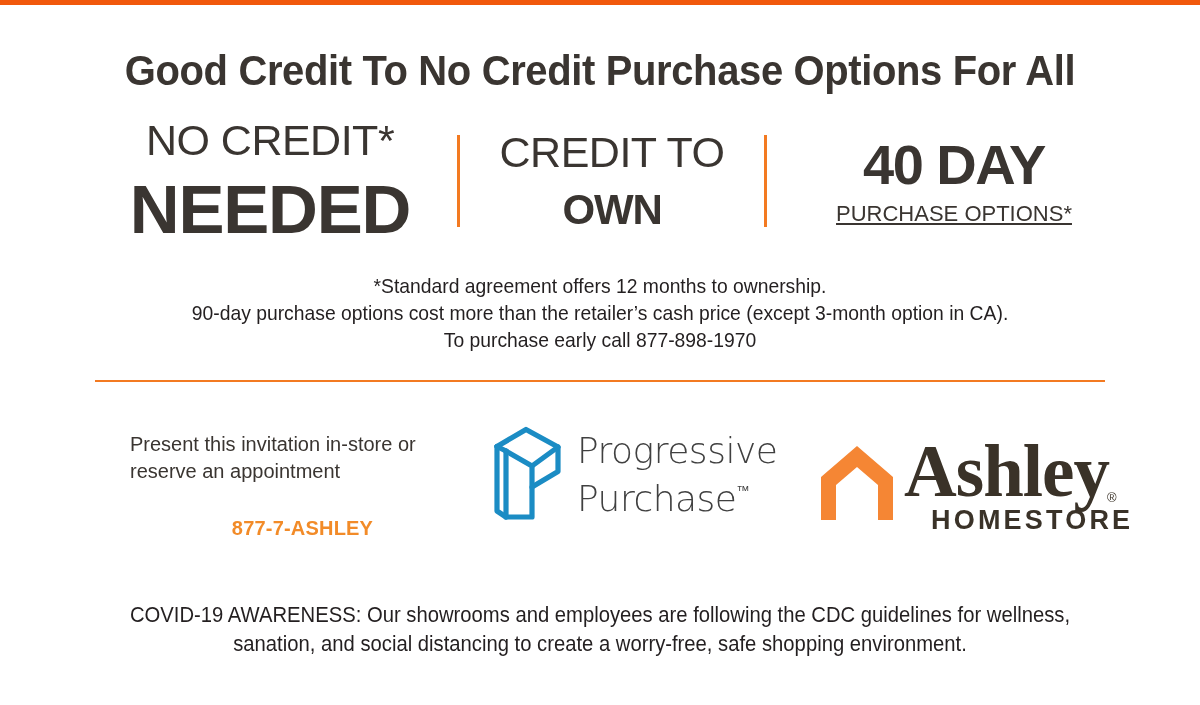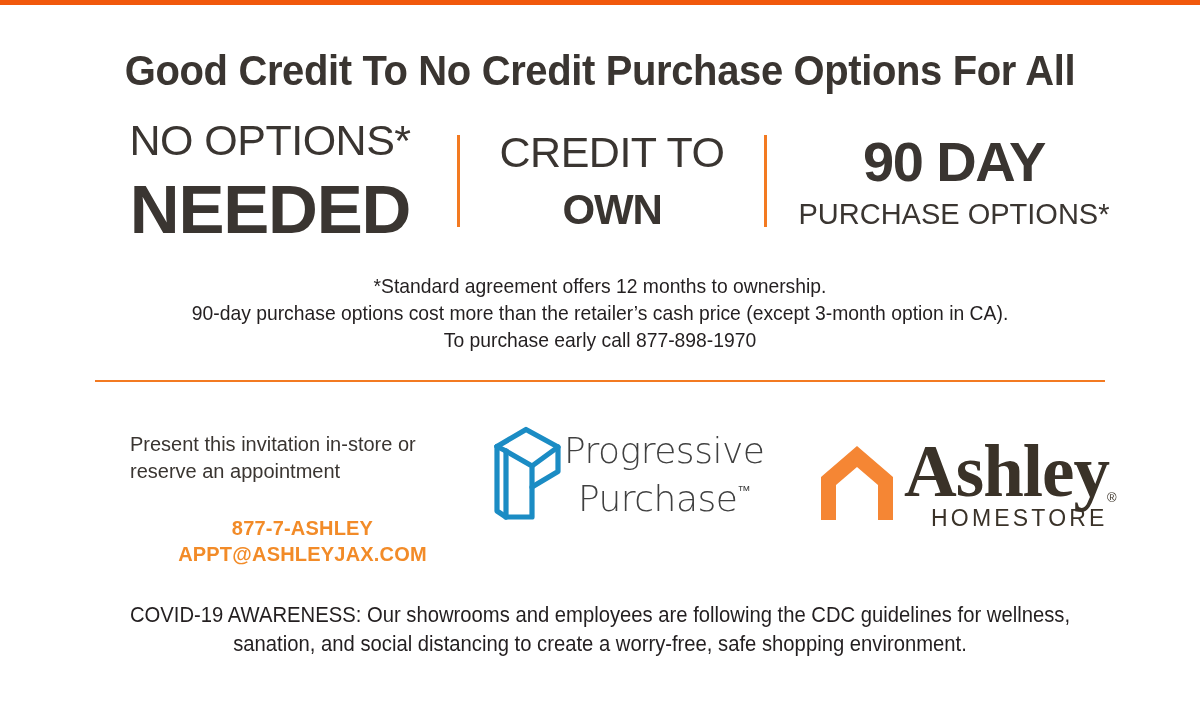--- a/index.html
+++ b/index.html
@@ -83,21 +83,21 @@
     font-size: 59px;
     letter-spacing: -1.2px;
     color: #3a3531;
     white-space: nowrap;
   }
   .c1 .offer-light { font-size: 43px; }
   .c1 .offer-bold  { margin-top: 13px; font-size: 69px; }
   .c2 .offer-light { font-size: 43px; }
   .c2 .offer-bold  { margin-top: 15px; font-size: 42px; }
   .c3 .offer-bold  { font-size: 56px; letter-spacing: -1.5px; }
-  .c3 .offer-light { margin-top: 10px; font-size: 29px; letter-spacing: 0px; }
+  .c3 .offer-light { margin-top: 10px; font-size: 22px; letter-spacing: 0px; text-decoration: underline; }
 
   .v-divider {
     flex: 0 0 auto;
     width: 3px;
     height: 92px;
     background: #f37a21;
     margin: 0 12px;
   }
 
   
@@ -166,28 +166,28 @@
   
   .progressive {
     position: absolute;
     left: 492px;
     top: 0px;
     display: flex;
     align-items: center;
   }
   .prog-mark { flex: 0 0 auto; }
   .prog-word {
+    margin-left: 13px;
     font-family: "DejaVu Sans", sans-serif;
     font-weight: 300;
     font-size: 36px;
     line-height: 40px;
     color: #404040;
     letter-spacing: -0.5px;
     position: relative;
-    text-align: center;
   }
   .prog-word .tm {
     font-size: 13px;
     vertical-align: 16px;
     letter-spacing: 0;
   }
 
   
   .ashley {
     position: absolute;
@@ -218,22 +218,22 @@
     font-size: 13px;
     font-weight: normal;
     vertical-align: -6px;
     margin-left: -2px;
   }
   .ashley-sub {
     position: absolute;
     left: 113px;
     top: 68px;
     font-family: "Liberation Sans", sans-serif;
-    font-weight: normal;
-    font-size: 23px;
+    font-weight: bold;
+    font-size: 27px;
     letter-spacing: 3.2px;
     color: #3a3228;
     line-height: 1;
   }
 
   
   .covid {
     position: absolute;
     top: 600px;
     left: 0;
@@ -253,35 +253,35 @@
 
 <div class="page">
 
   <div class="top-bar"></div>
 
   <div class="headline">Good Credit To No Credit Purchase Options For All</div>
 
   <div class="offers">
 
     <div class="offer-col c1">
-      <div class="offer-light">NO OPTIONS*</div>
+      <div class="offer-light">NO CREDIT*</div>
       <div class="offer-bold">NEEDED</div>
     </div>
 
     <div class="v-divider"></div>
 
     <div class="offer-col c2">
       <div class="offer-light">CREDIT TO</div>
       <div class="offer-bold">OWN</div>
     </div>
 
     <div class="v-divider"></div>
 
     <div class="offer-col c3">
-      <div class="offer-bold">90 DAY</div>
+      <div class="offer-bold">40 DAY</div>
       <div class="offer-light">PURCHASE OPTIONS*</div>
     </div>
 
   </div>
 
   <div class="disclaimer">
     <div>*Standard agreement offers 12 months to ownership.</div>
     <div>90-day purchase options cost more than the retailer’s cash price (except 3-month option in CA).</div>
     <div>To purchase early call 877-898-1970</div>
   </div>
@@ -290,21 +290,20 @@
 
   <div class="mid">
 
     <div class="invite">
       <div class="invite-text">
         <div>Present this invitation in-store or</div>
         <div>reserve an appointment</div>
       </div>
       <div class="invite-contact">
         <a href="#">877-7-ASHLEY</a>
-        <a href="#">APPT@ASHLEYJAX.COM</a>
       </div>
     </div>
 
     <div class="progressive">
       <span class="prog-mark">
         <svg width="72" height="96" viewBox="0 0 72 96" xmlns="http://www.w3.org/2000/svg">
           <g fill="none" stroke="#1b8cc4" stroke-width="5.2" stroke-linejoin="round" stroke-linecap="round">
             <path d="M5 21.5 L34 4.5 L66 22 L66 46.5 L40 62 L40 92 L14 92 L14 26"></path>
             <path d="M14 26 L40 41 L40 62"></path>
             <path d="M5 21.5 L5 86 L14 92"></path>

